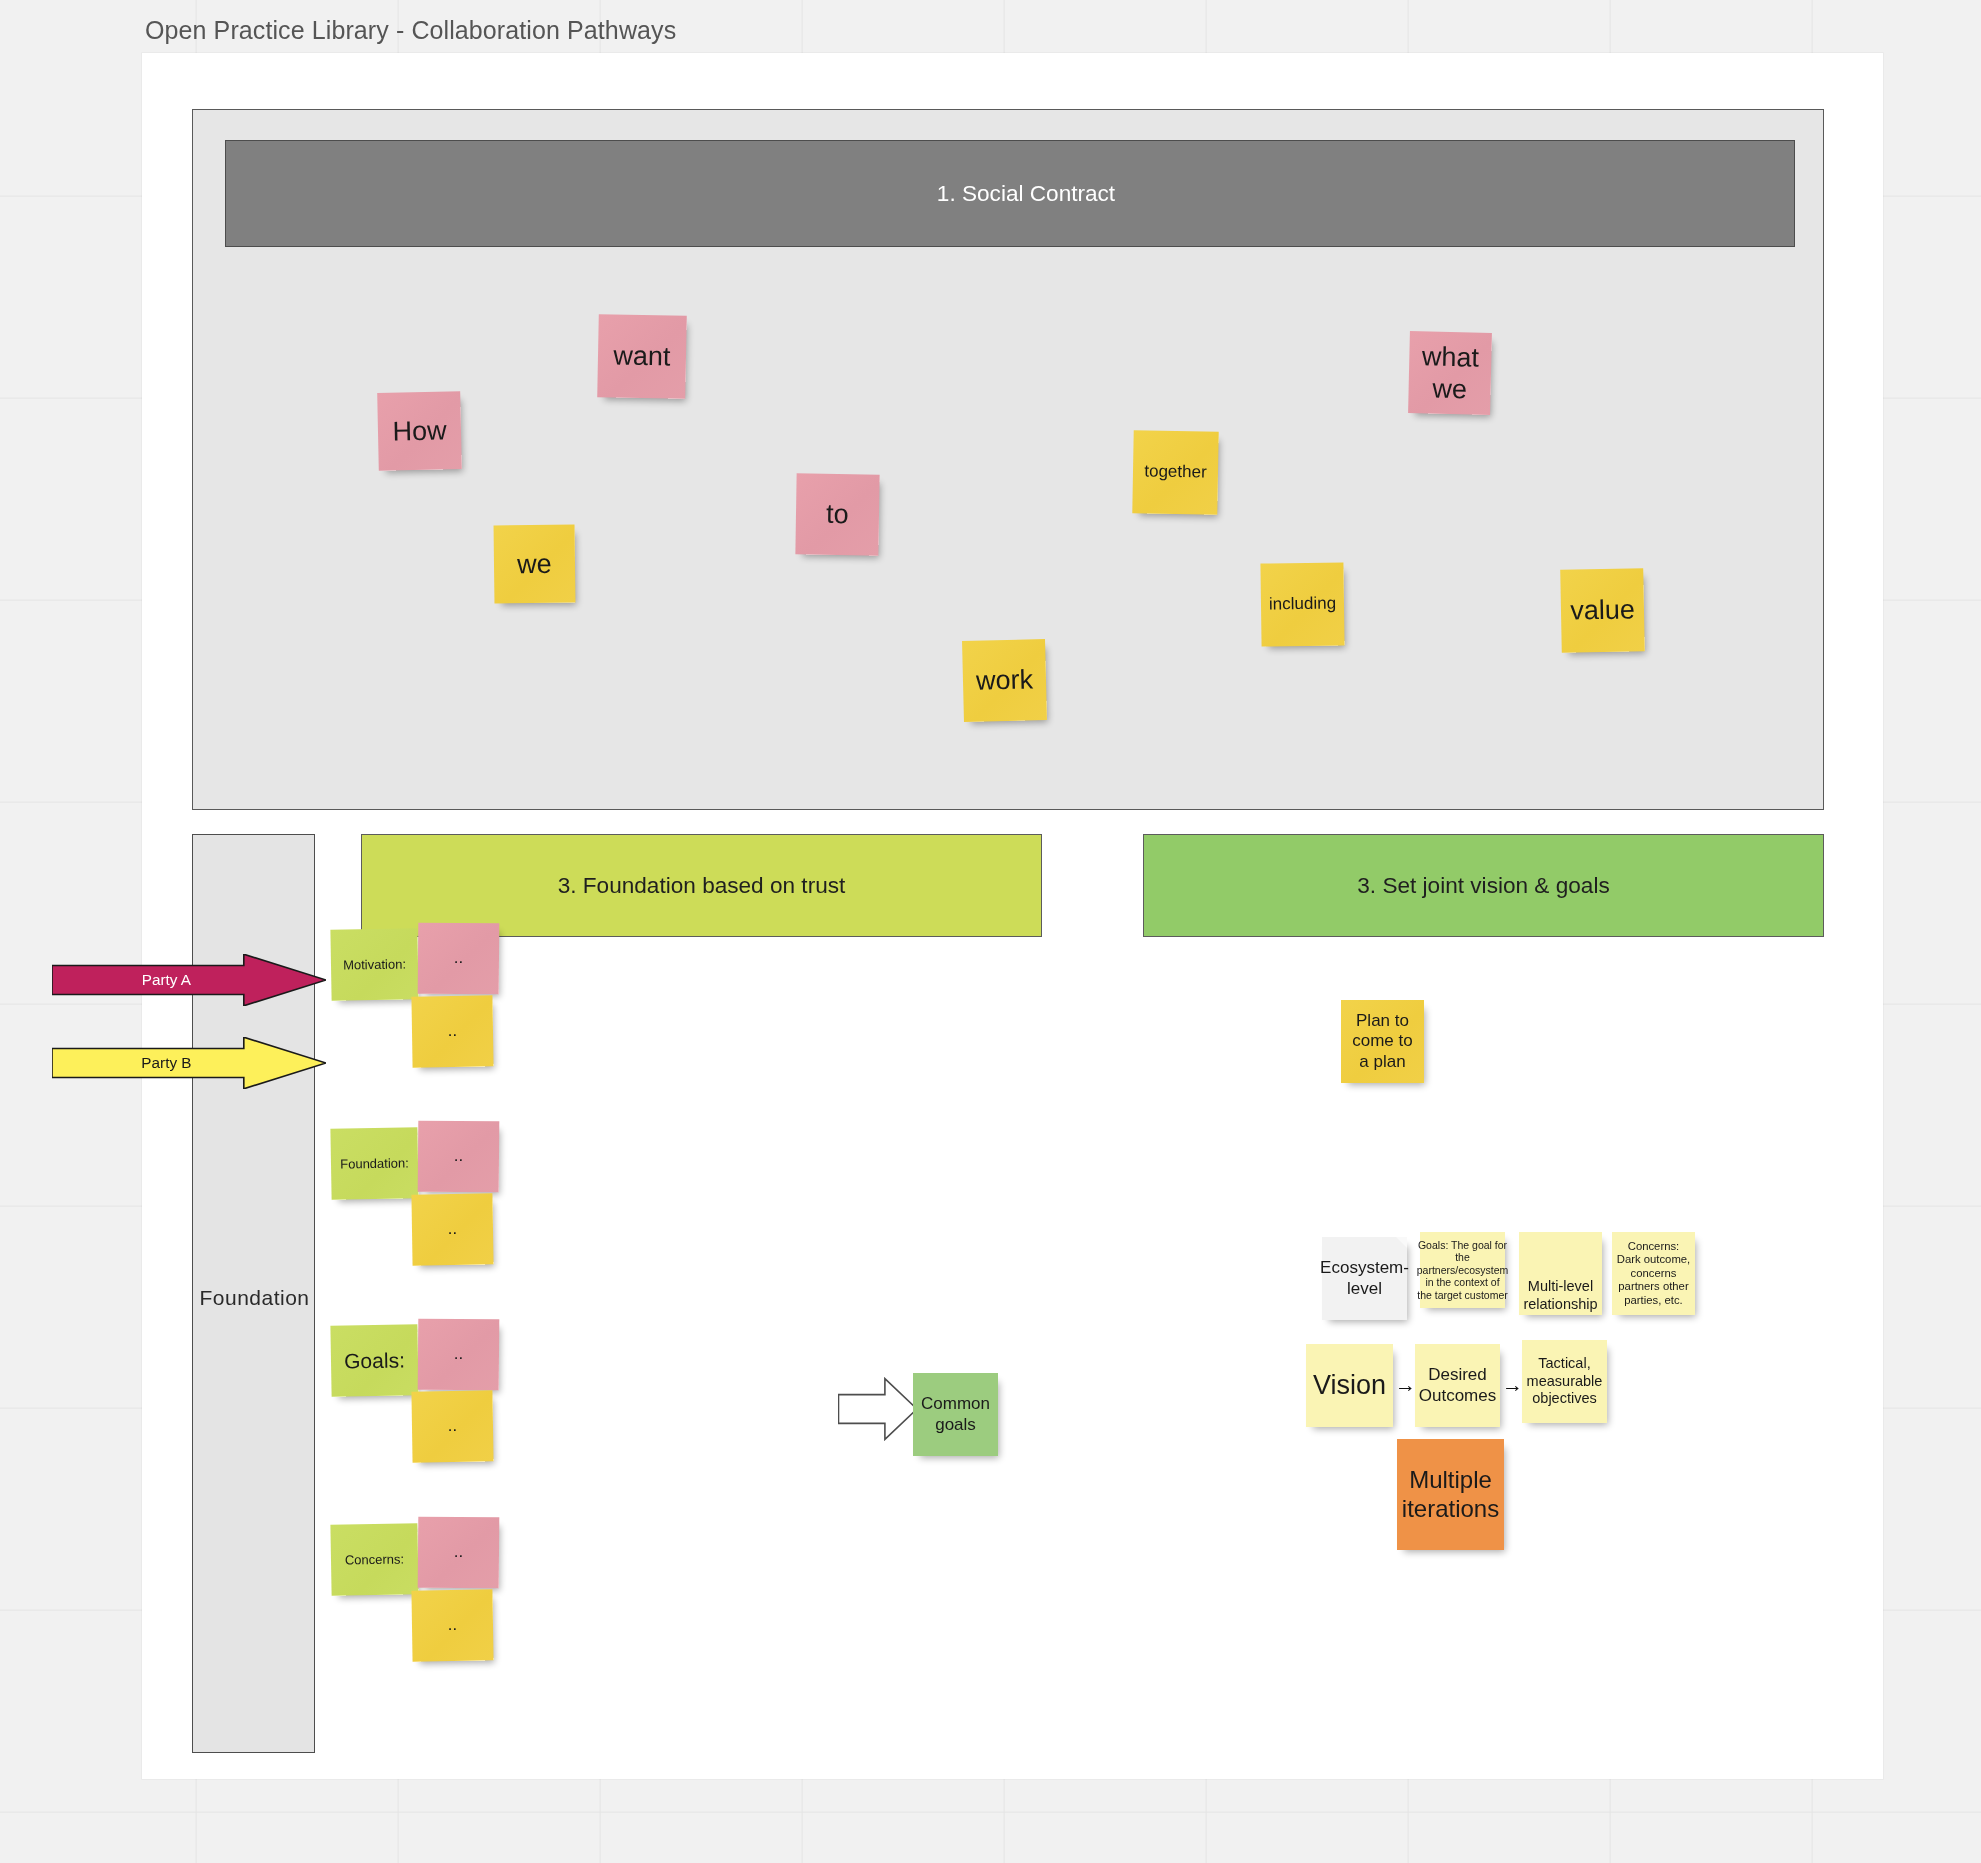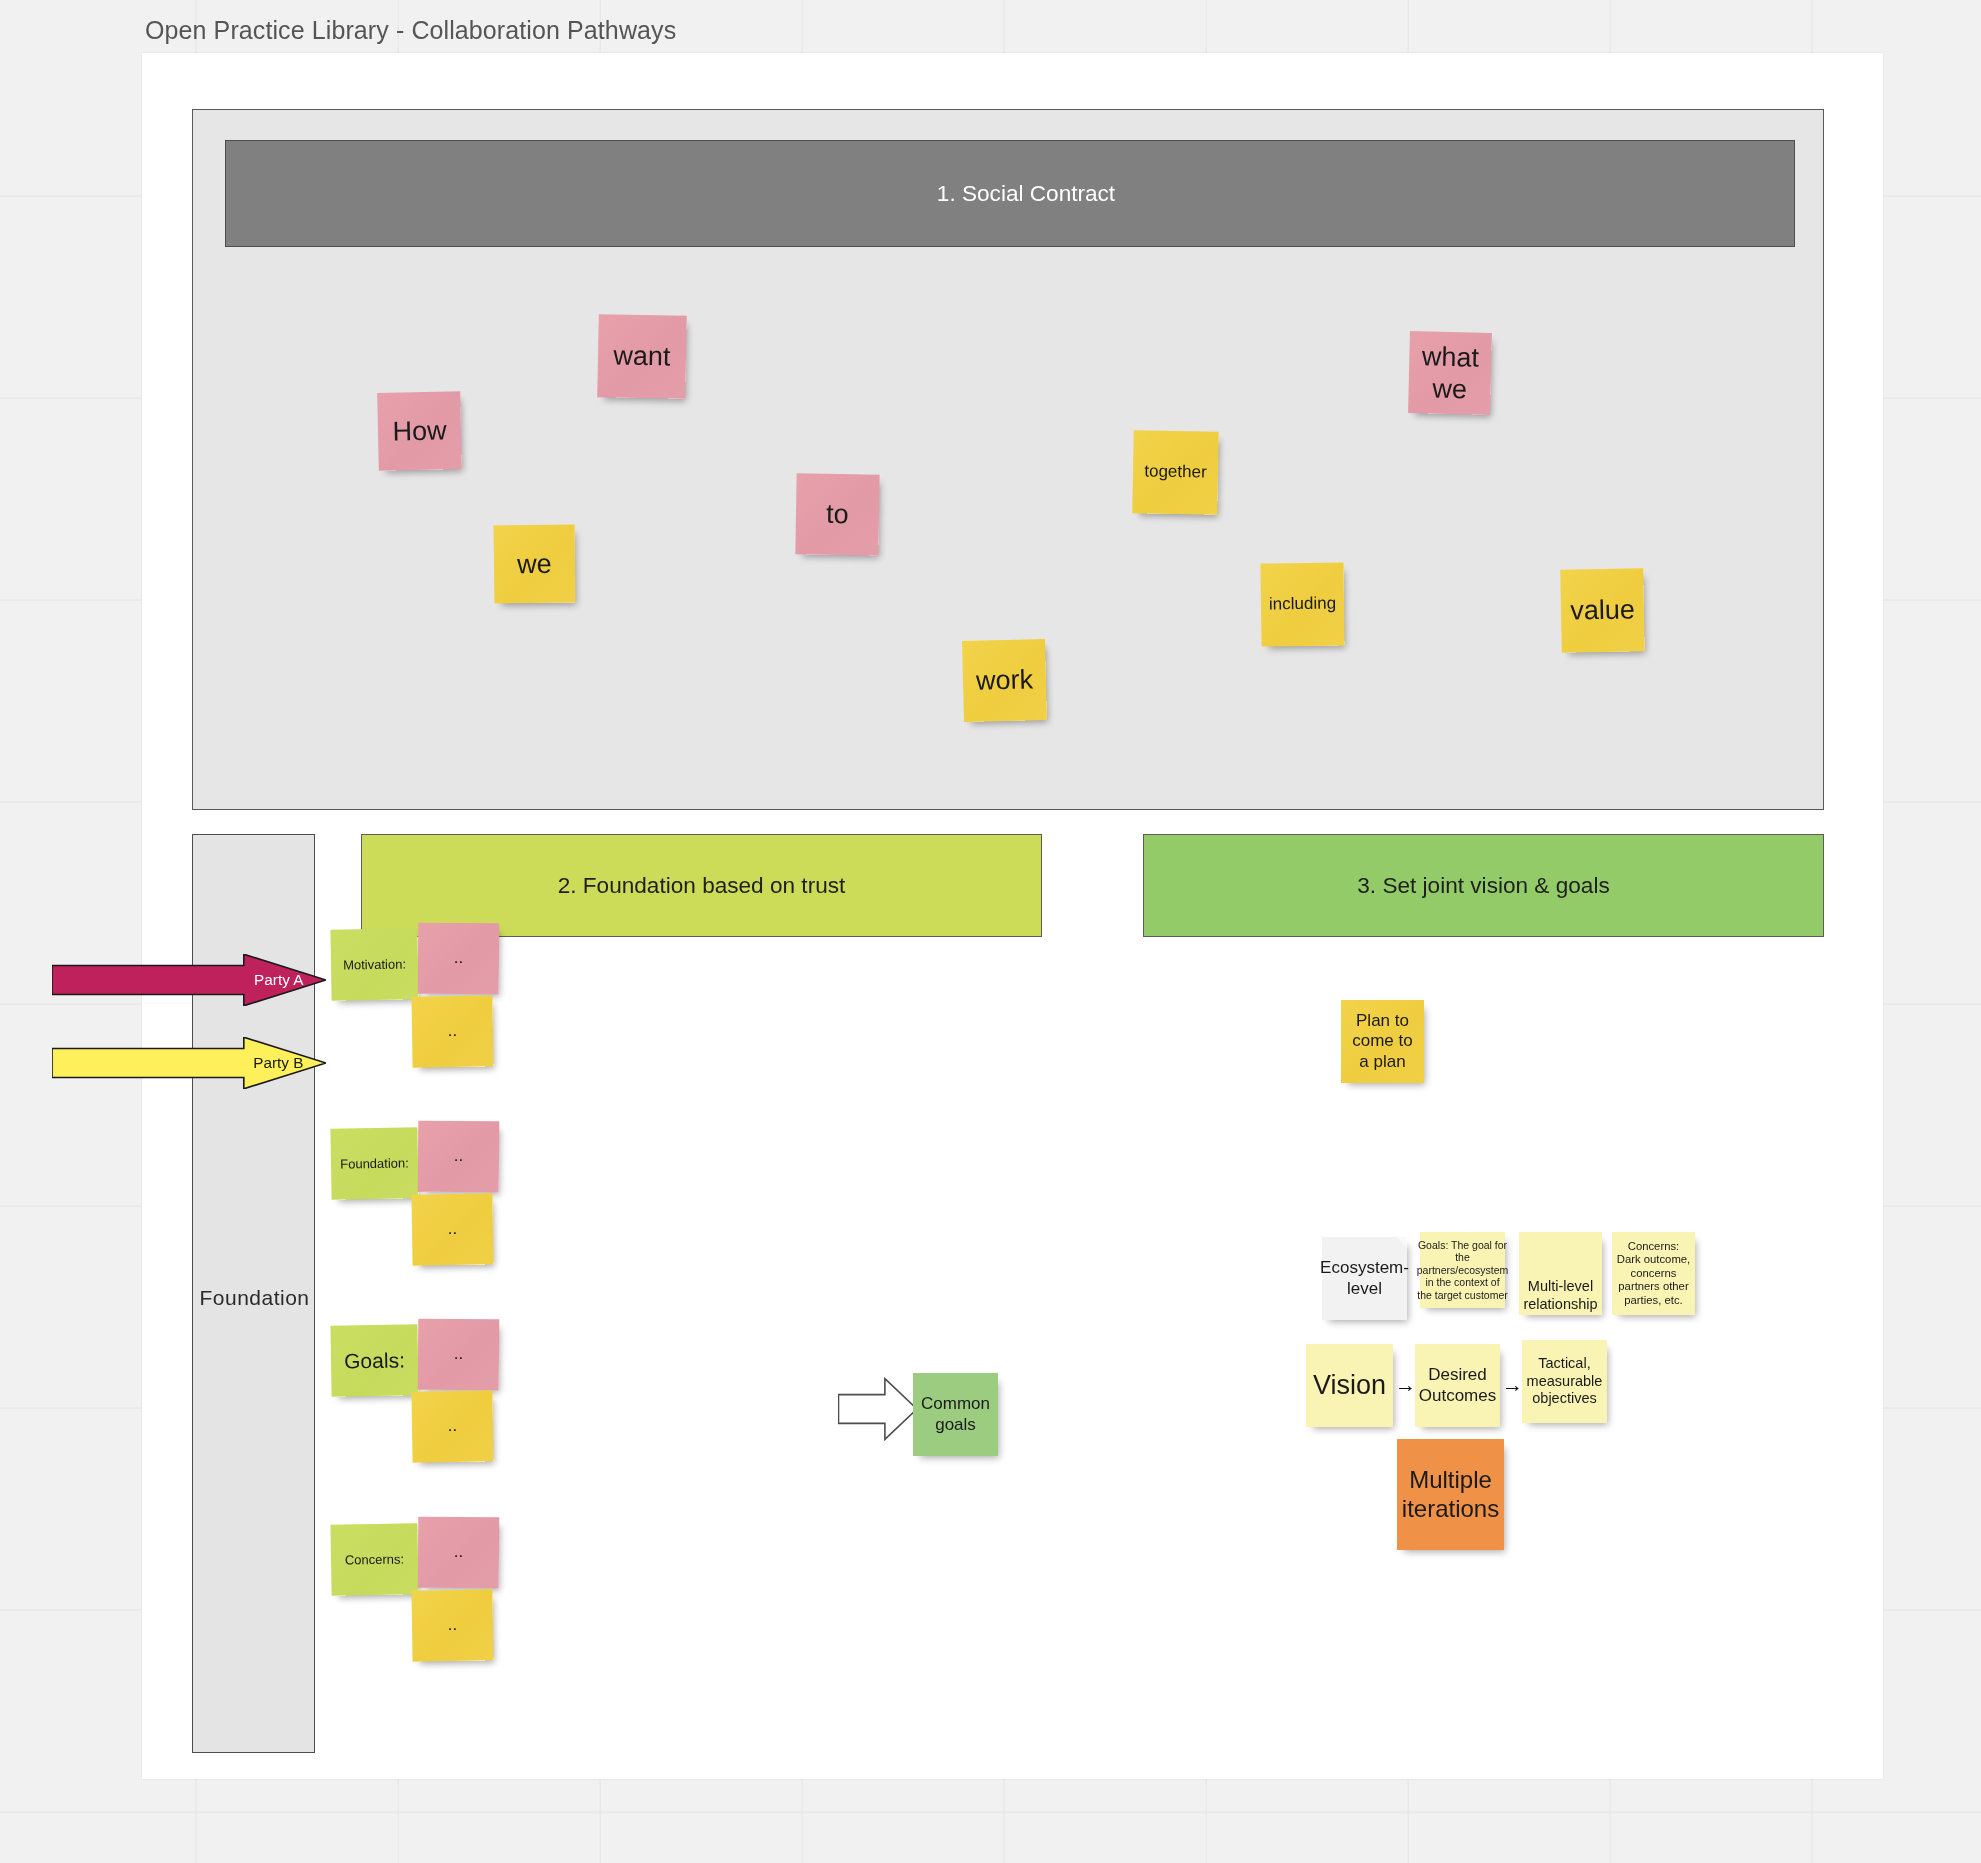--- a/index.html
+++ b/index.html
@@ -146,21 +146,21 @@
 
   
   .party-arrow {
     position: absolute;
     display: flex;
     align-items: center;
   }
   .party-arrow .lbl {
     position: absolute;
     width: 100%;
-    text-align: right;
+    text-align: center;
     font-size: 15.3px;
     left: -22.6px;
     pointer-events: none;
   }
   #party-a-arrow { left: 52px; top: 954px; width: 274px; height: 52px; }
   #party-b-arrow { left: 52px; top: 1037px; width: 274px; height: 52px; }
   #party-a-arrow .lbl { color: #ffffff; }
   #party-b-arrow .lbl { color: #1a1a1a; }
 
   
@@ -215,21 +215,21 @@
       <div class="note pink fs-34" style="left: 1216px; top: 222px; width: 82px; height: 82px; transform: rotate(1.3deg);">
         <span style="white-space: pre-line;">what
 we</span>
       </div>
       <div class="note yellow fs-34" style="left: 1368px; top: 459px; width: 83px; height: 83px; transform: rotate(-1.1deg);">
         <span style="white-space: pre-line;">value</span>
       </div>
     </div>
 </div>
 
-<div id="foundation-banner" class="section-banner">2. Foundation based on trust</div>
+<div id="foundation-banner" class="section-banner">3. Foundation based on trust</div>
 
 <div id="vision-banner" class="section-banner">3. Set joint vision &amp; goals</div>
 
 <div id="foundation-column">
   <div id="foundation-label">Foundation</div>
 </div>
 
 <div id="party-a-arrow" class="party-arrow">
   <svg width="274" height="52" viewBox="0 0 340 64">
     <polygon points="0,14 238,14 238,0 340,32 238,64 238,50 0,50" fill="#bf215c" stroke="#1a1a1a" stroke-width="2"></polygon>

